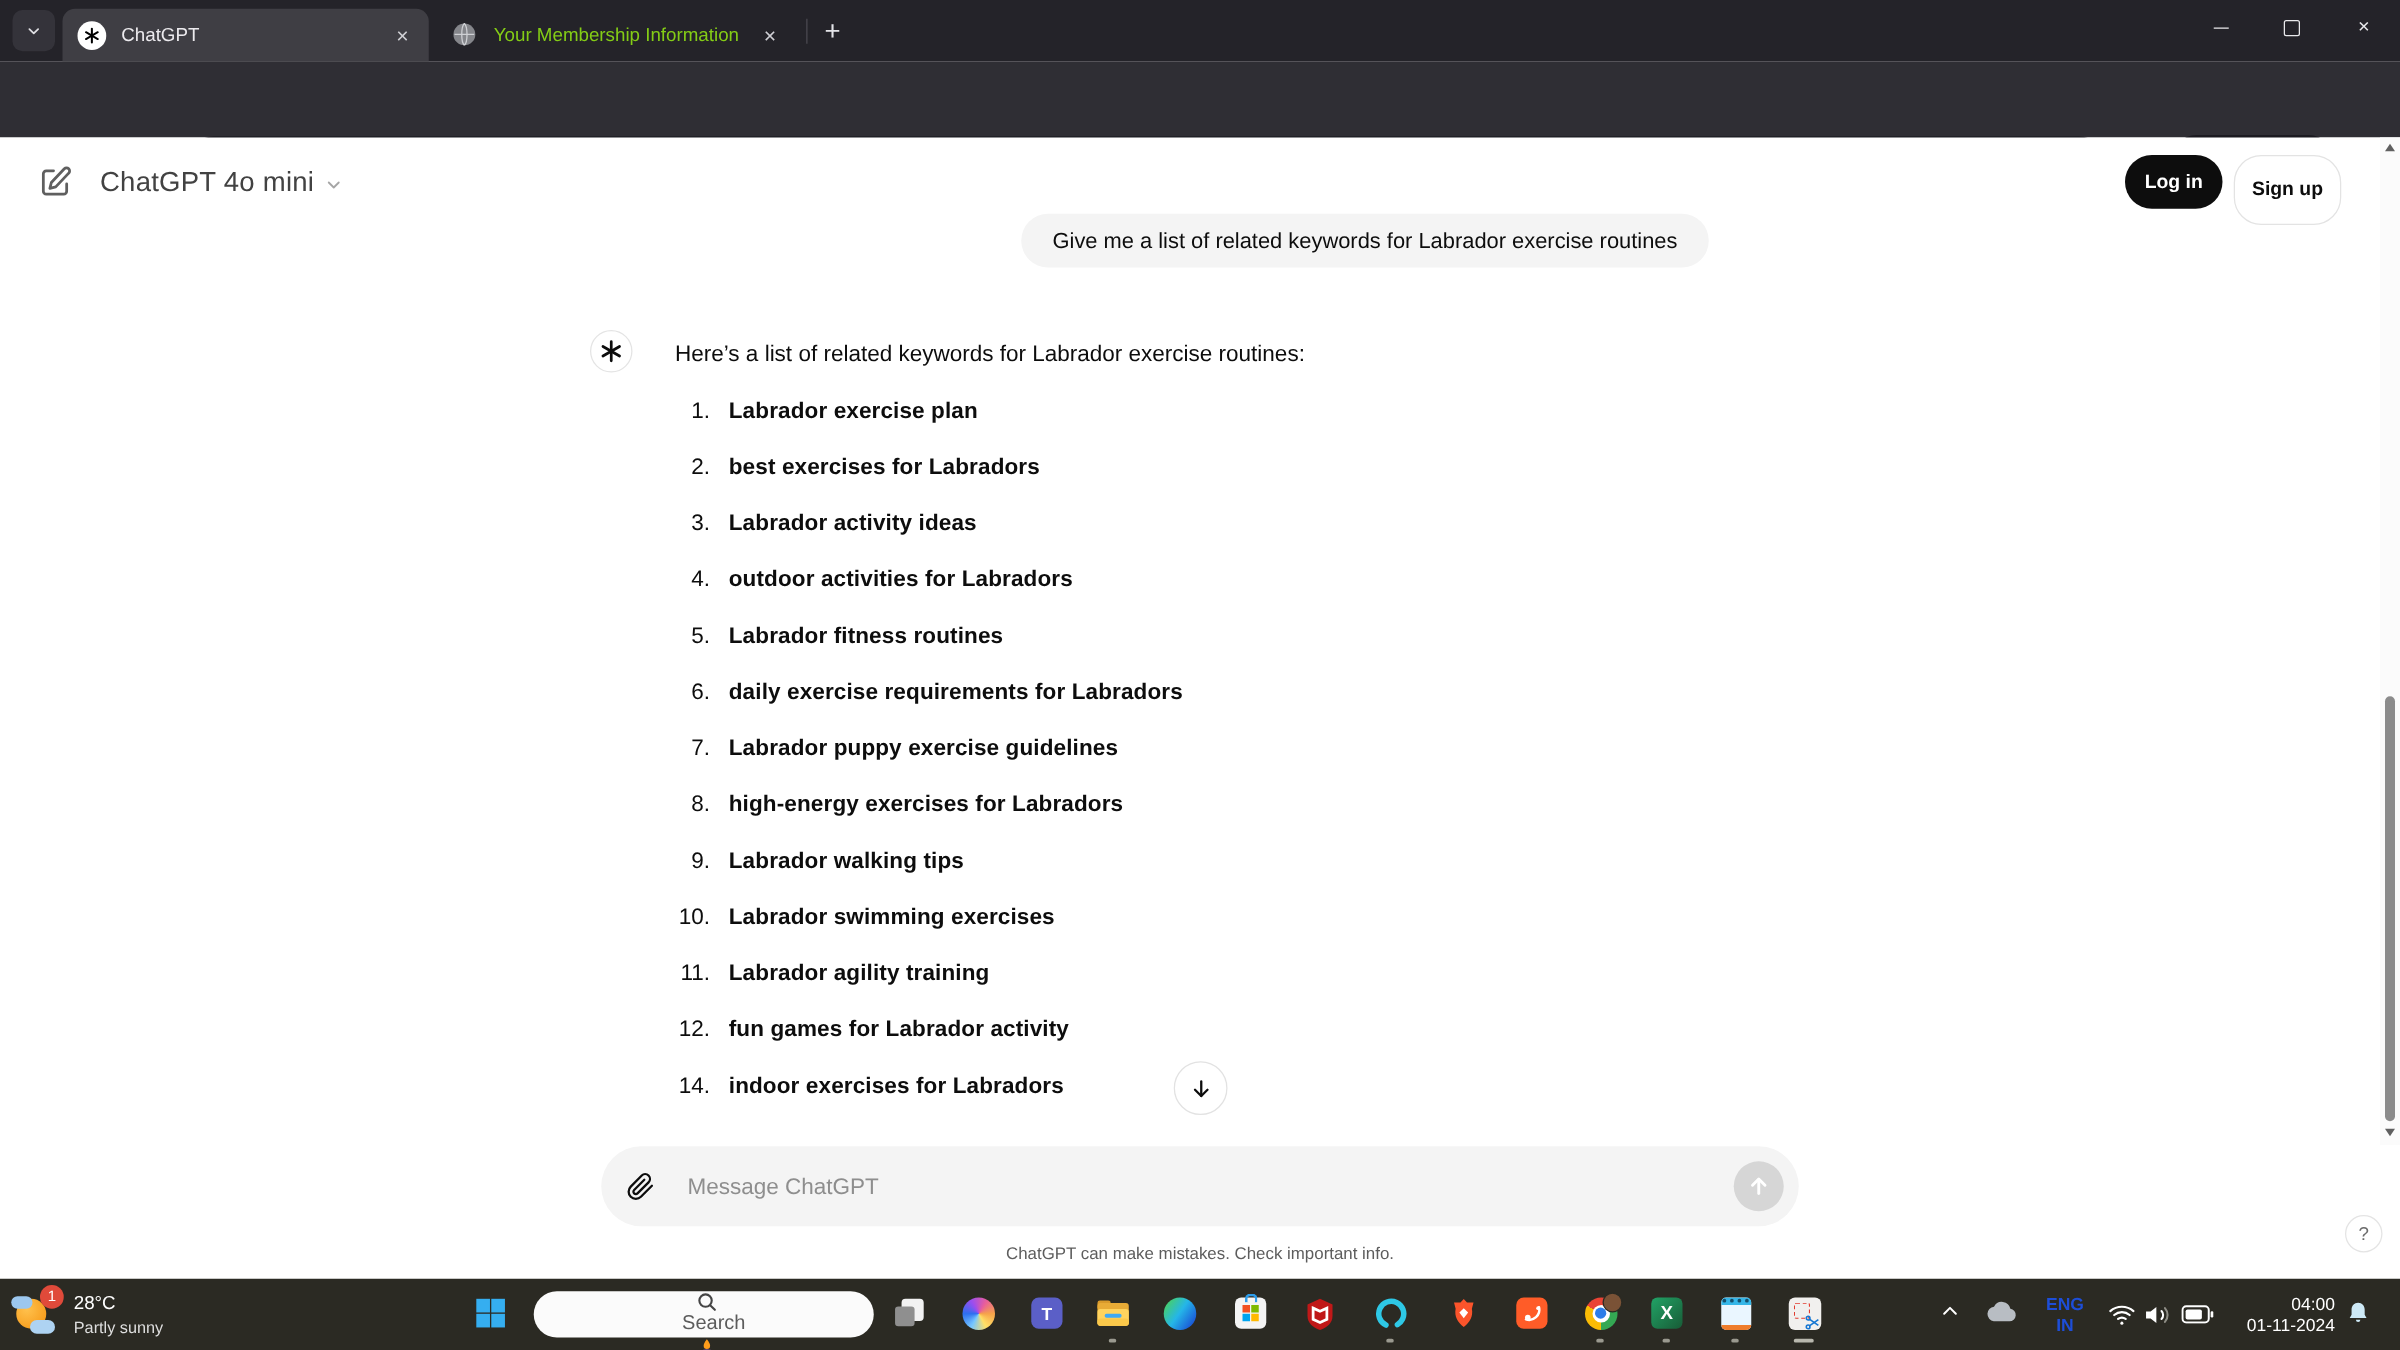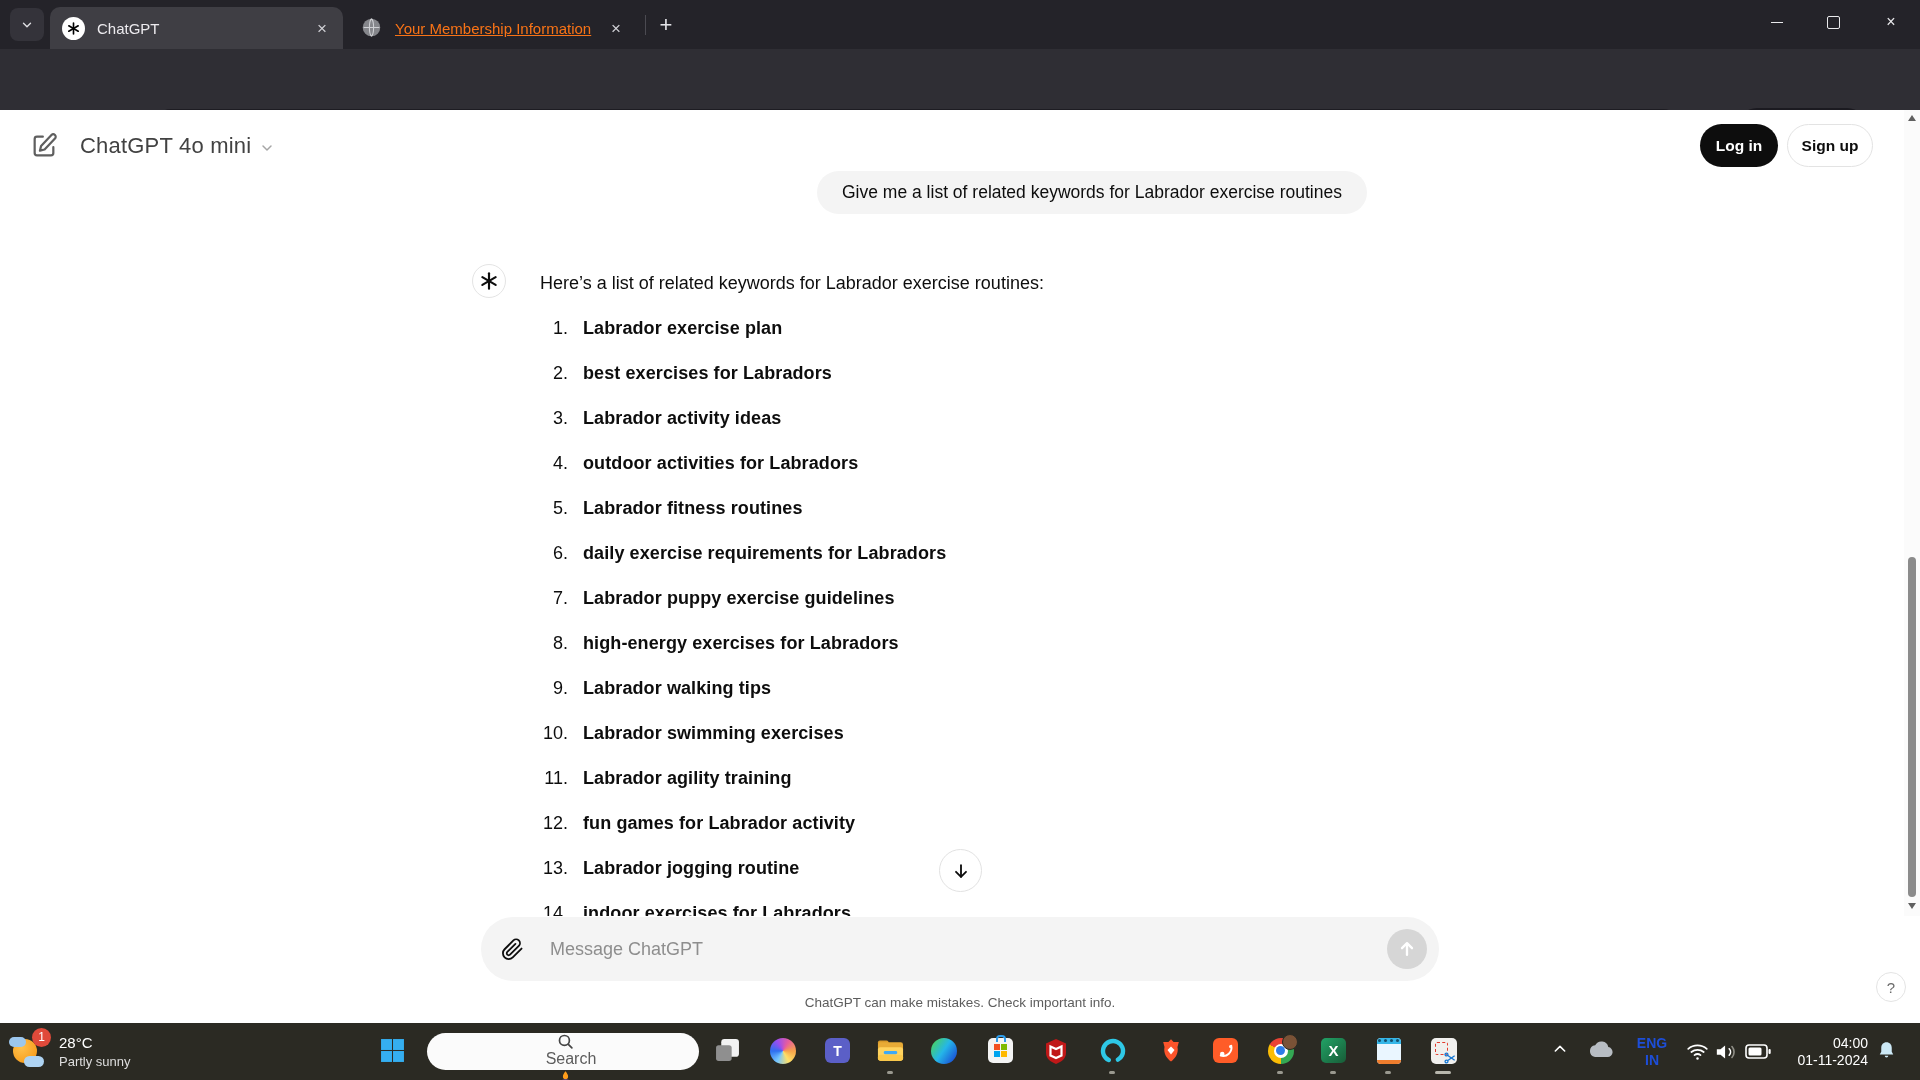--- a/index.html
+++ b/index.html
@@ -14,21 +14,21 @@
     display:flex;align-items:center;justify-content:center;color:#dfdfe3;}
   .tab{top:7px;height:42px;display:flex;align-items:center;}
   #tab-active{left:50px;width:293px;background:#3f3e44;border-radius:10px 10px 0 0;}
   #tab-active .fav{margin-left:12px;width:23px;height:23px;border-radius:50%;background:#fff;
     display:flex;align-items:center;justify-content:center;color:#000;}
   .tab-title{margin-left:12px;font-size:15px;color:#eceaee;white-space:nowrap;overflow:hidden;flex:1;}
   .tab-close{width:22px;height:22px;margin-right:10px;border-radius:50%;display:flex;align-items:center;
     justify-content:center;color:#cfcfd4;font-size:17px;line-height:1;}
   #tab-2{left:351px;width:286px;}
   #tab-2 .fav{margin-left:10px;width:22px;height:22px;}
-  #tab-2 .tab-title{color:#f97316;text-decoration:underline;}
+  #tab-2 .tab-title{color:#84cc16;}
   #tab-divider{left:645px;top:15px;width:1px;height:20px;background:#4b4a51;}
   #newtab-btn{left:652px;top:11px;width:28px;height:28px;display:flex;align-items:center;justify-content:center;
     color:#e4e4e8;font-size:22px;font-weight:400;}
   .winctl{top:0;width:46px;height:44px;display:flex;align-items:center;justify-content:center;color:#e9e9ec;font-size:14px;}
   #win-min{left:1754px;} #win-max{left:1810px;} #win-close{left:1868px;font-size:16px;}
   #win-max span{display:block;width:11px;height:11px;border:1.4px solid #e9e9ec;border-radius:2px;}
   #win-min span{display:block;width:12px;height:0;border-top:1.6px solid #e9e9ec;}
 
   
   #toolbar{left:0;top:49px;width:1920px;height:61px;background:#2f2e34;}
@@ -50,21 +50,21 @@
   #menu-dots i{width:3.5px;height:3.5px;border-radius:50%;background:#e8e8ec;}
 
   
   #page{left:0;top:110px;width:1920px;height:913px;background:#fff;}
   #newchat-btn{left:30px;top:132px;width:28px;height:28px;color:#5f5f5f;}
   #model-switcher{left:80px;top:130px;height:32px;display:flex;align-items:center;gap:8px;}
   #model-label{font-size:22px;font-weight:normal;color:#424242;letter-spacing:.2px;}
   #model-caret{color:#a6a6a6;margin-top:4px;}
   #login-btn{left:1700px;top:124px;width:78px;height:43px;border-radius:22px;background:#0d0d0d;
     display:flex;align-items:center;justify-content:center;color:#fff;font-size:15.5px;font-weight:bold;}
-  #signup-btn{left:1787px;top:124px;width:86px;height:43px;border-radius:22px;background:#fff;
+  #signup-btn{left:1787px;top:124px;width:86px;height:56px;border-radius:22px;background:#fff;
     border:1px solid #e3e3e3;box-sizing:border-box;display:flex;align-items:center;justify-content:center;
     color:#0d0d0d;font-size:15.5px;font-weight:bold;}
   #user-bubble{left:817px;top:171px;height:43px;border-radius:22px;background:#f4f4f4;
     display:flex;align-items:center;padding:0 25px;font-size:17.5px;color:#0d0d0d;white-space:nowrap;}
   #asst-avatar{left:472px;top:264px;width:34px;height:34px;border:1px solid #e4e4e4;border-radius:50%;
     box-sizing:border-box;display:flex;align-items:center;justify-content:center;color:#0d0d0d;}
   #asst-intro{left:540px;top:273px;font-size:18px;color:#0d0d0d;}
   #kw-list{left:540px;top:306px;}
   .kw-row{display:flex;align-items:center;height:45px;font-size:18px;color:#0d0d0d;}
   .kw-num{width:28px;text-align:right;margin-right:15px;}
@@ -333,24 +333,20 @@
       </div>
     <div class="kw-row">
         <span class="kw-num">11.</span>
         <span class="kw-text">Labrador agility training</span>
       </div>
     <div class="kw-row">
         <span class="kw-num">12.</span>
         <span class="kw-text">fun games for Labrador activity</span>
       </div>
     <div class="kw-row">
-        <span class="kw-num">13.</span>
-        <span class="kw-text">Labrador jogging routine</span>
-      </div>
-    <div class="kw-row">
         <span class="kw-num">14.</span>
         <span class="kw-text">indoor exercises for Labradors</span>
       </div>
   </div>
 
   <div class="abs" id="scrolldown-btn">
     <svg width="20" height="20" viewBox="0 0 24 24" fill="none" stroke="currentColor" stroke-width="2.2" stroke-linecap="round" stroke-linejoin="round">
         <line x1="12" y1="5" x2="12" y2="19"></line>
         <polyline points="6 13 12 19 18 13"></polyline>
       </svg>

